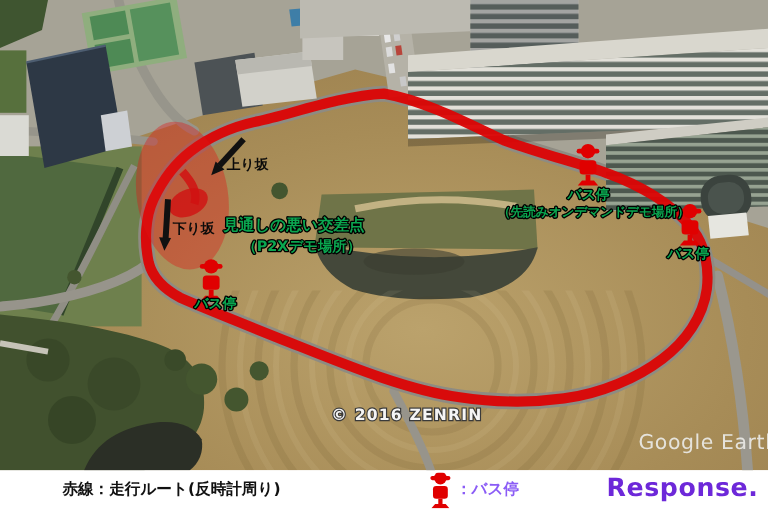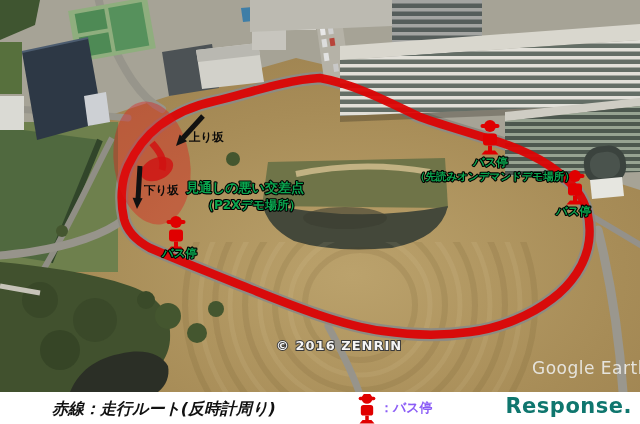--- a/index.html
+++ b/index.html
@@ -1,23 +1,23 @@
 <!DOCTYPE html>
 <html><head>
 <meta charset="utf-8">
 <style>
   html,body{margin:0;padding:0;background:#fff;}
   .shot{position:relative;width:640px;height:424px;overflow:hidden;background:#fff;
         font-family:"DejaVu Sans",sans-serif;text-align:center;}
   .map{position:absolute;top:0;left:0;display:block;}
   .bar{position:absolute;top:392px;left:0;width:640px;height:32px;background:#ffffff;}
-  .bar .route{position:absolute;left:52px;top:7px;font-size:16px;font-weight:bold;color:#111;white-space:nowrap;font-style:italic;}
+  .bar .route{position:absolute;left:52px;top:7px;font-size:13px;font-weight:bold;color:#111;white-space:nowrap;}
   .bar .bsicon{position:absolute;left:358px;top:2px;}
   .bar .bslabel{position:absolute;left:380px;top:7px;font-size:13px;font-weight:bold;color:#8b5cf6;white-space:nowrap;}
-  .bar .logo{position:absolute;right:8px;top:2px;font-size:21px;font-weight:bold;color:#0f766e;letter-spacing:0.5px;}
+  .bar .logo{position:absolute;right:8px;top:2px;font-size:21px;font-weight:bold;color:#6d28d9;letter-spacing:0.5px;}
   svg text{font-family:"DejaVu Sans",sans-serif;font-weight:bold;}
   .green{fill:#0aa64f;stroke:#000;stroke-width:2.2px;paint-order:stroke;stroke-linejoin:round;}
   .blacklabel{fill:#0a0a0a;}
   .credit{fill:#f5f5f5;stroke:#3a3a3a;stroke-width:2px;paint-order:stroke;letter-spacing:1px;font-weight:600;}
   .watermark{fill:#e9e8e4;font-weight:400;opacity:.95;letter-spacing:.5px;}
 </style>
 </head>
 <body>
 
 <div class="shot">

